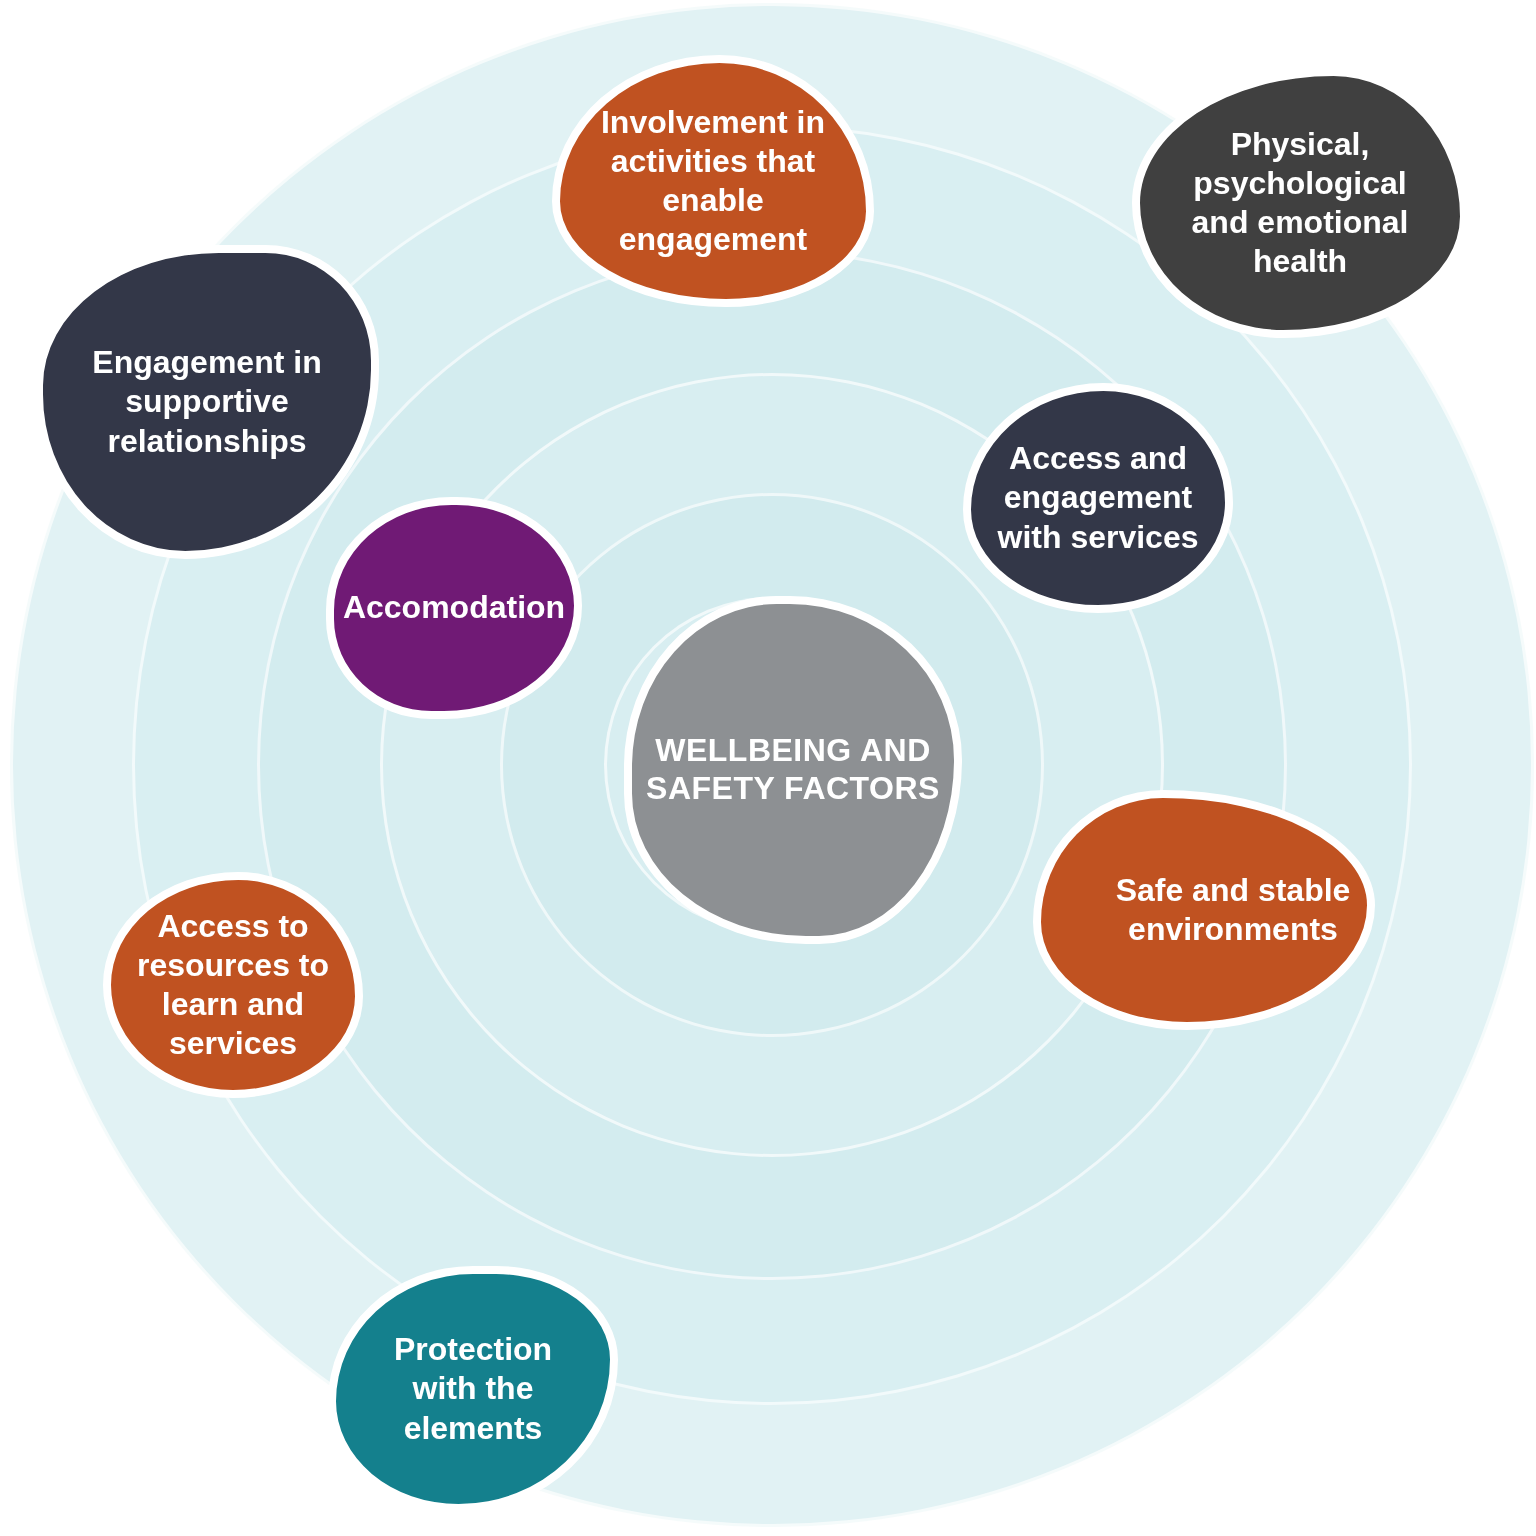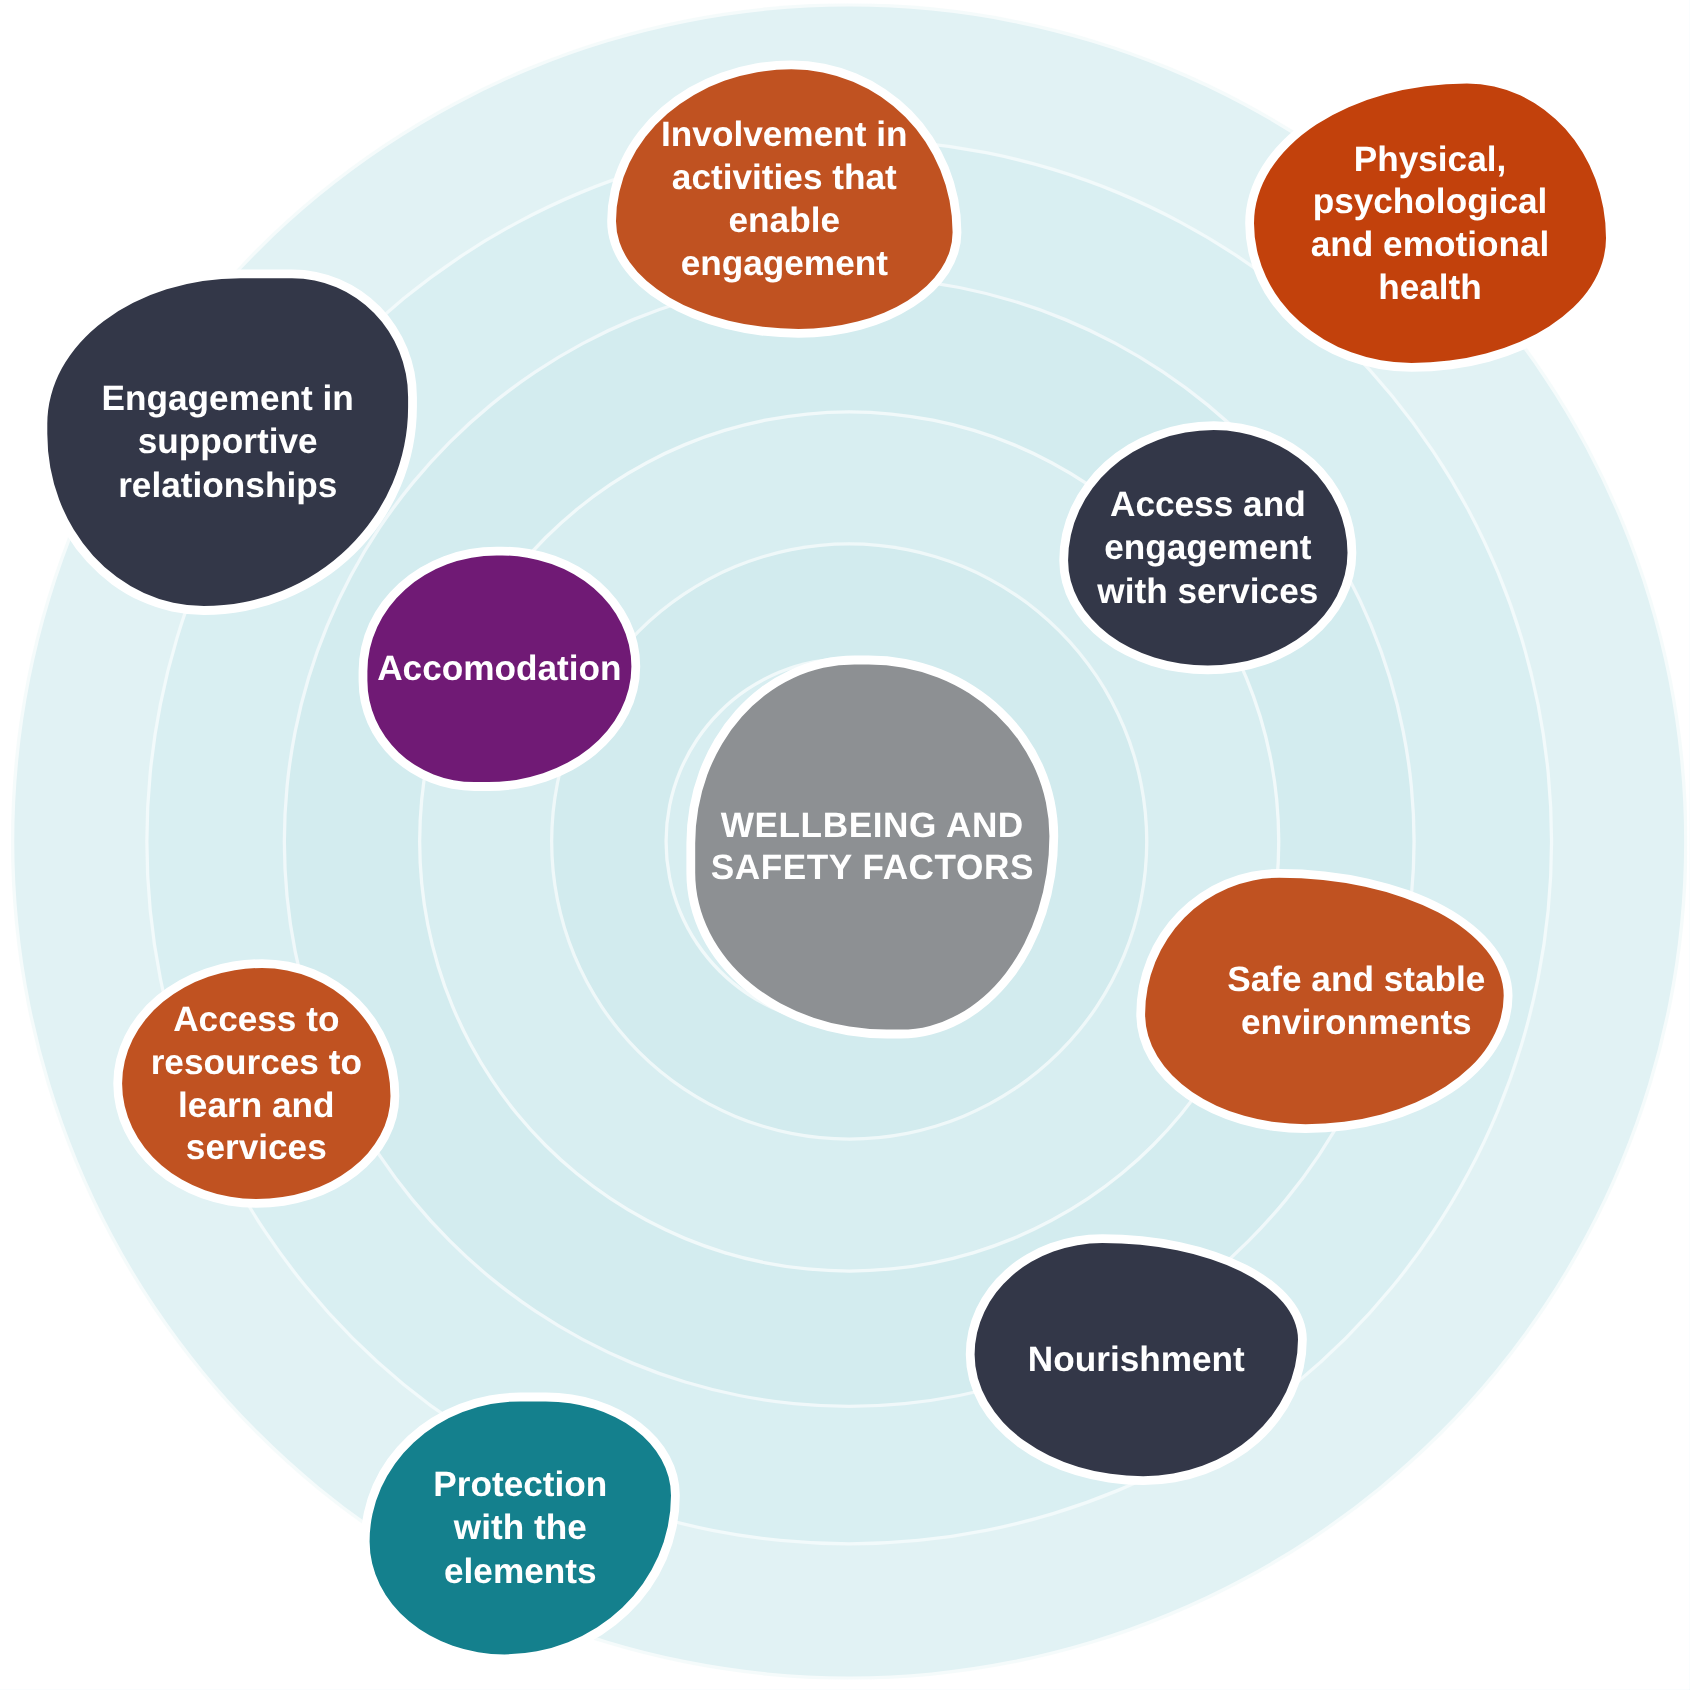--- a/index.html
+++ b/index.html
@@ -80,21 +80,21 @@
   <div class="ring r2"></div>
   <div class="ring r3"></div>
   <div class="ring r4"></div>
   <div class="ring r5"></div>
   <div class="ring r6"></div>
 
   <div class="blob b-involvement" style="background: rgb(192, 82, 33);">
     <span class="label">Involvement in activities that enable engagement</span>
   </div>
 
-  <div class="blob b-health" style="background: #c2410c; align-items: center;">
+  <div class="blob b-health" style="background: #404040; align-items: center;">
     <span class="label">Physical, psychological and emotional health</span>
   </div>
 
   <div class="blob b-relationships" style="background: rgb(51, 55, 72);">
     <span class="label">Engagement in supportive relationships</span>
   </div>
 
   <div class="blob b-services" style="background: rgb(51, 55, 72);">
     <span class="label">Access and engagement with services</span>
   </div>
@@ -104,23 +104,20 @@
   </div>
 
   <div class="blob b-safe" style="background: rgb(192, 82, 33);">
     <span class="label">Safe and stable environments</span>
   </div>
 
   <div class="blob b-resources" style="background: rgb(192, 82, 33);">
     <span class="label">Access to resources to learn and services</span>
   </div>
 
-  <div class="blob b-nourishment" style="background: rgb(51, 55, 72);">
-    <span class="label">Nourishment</span>
-  </div>
 
   <div class="blob b-protection" style="background: rgb(20, 128, 141);">
     <span class="label">Protection with the elements</span>
   </div>
 
   <div class="blob center-blob" style="background: rgb(141, 144, 147);">
     <span class="label">WELLBEING AND SAFETY FACTORS</span>
   </div>
 
 </div>

